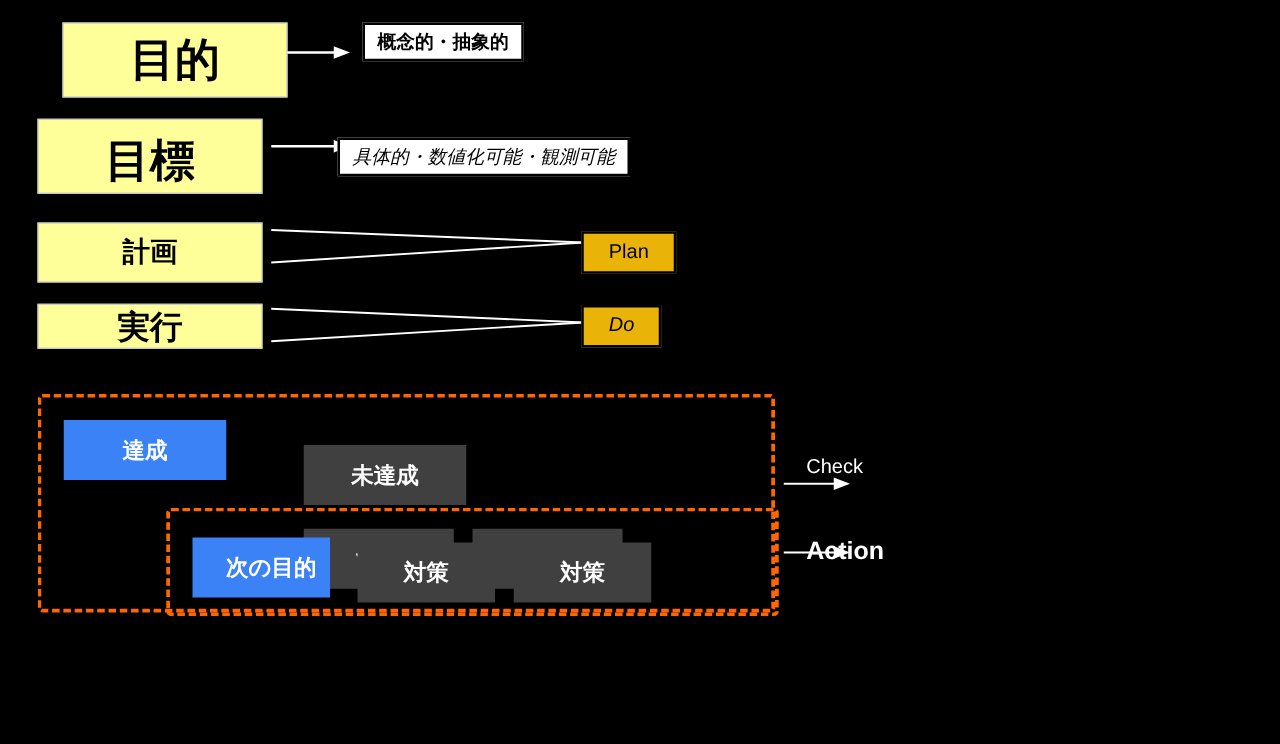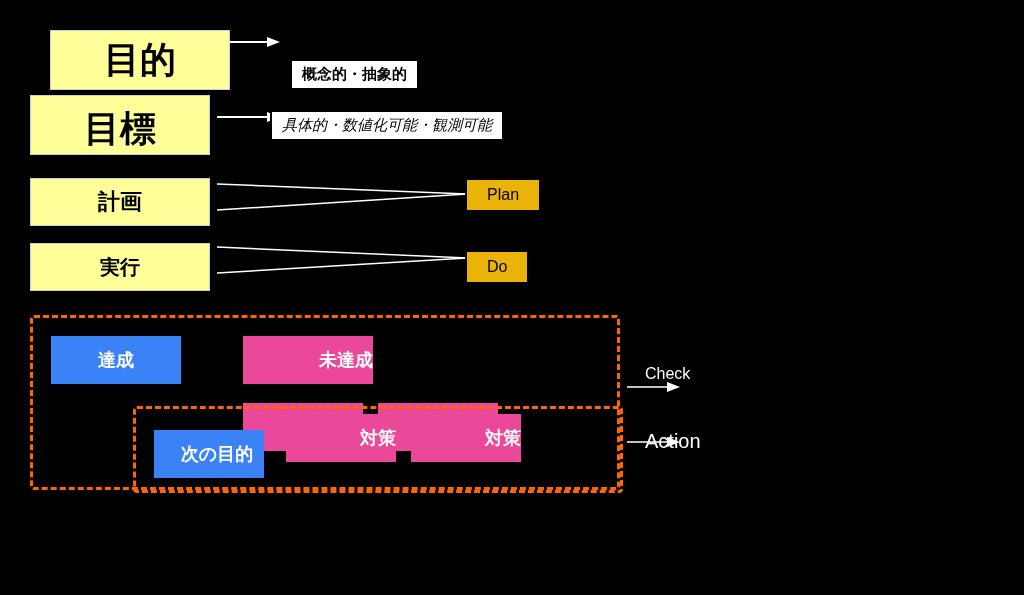--- a/index.html
+++ b/index.html
@@ -63,22 +63,22 @@
     }
 
     .box-keikaku {
       width: 180px;
       height: 48px;
       font-size: 22px;
     }
 
     .box-jikko {
       width: 180px;
-      height: 48px;
-      font-size: 20px;
+      height: 36px;
+      font-size: 26px;
     }
 
     
     .plan-do-box {
       border: 2px solid #000;
       background: #eab308;
       padding: 6px 20px;
       font-size: 16px;
       color: #000;
     }
@@ -111,27 +111,28 @@
       color: #fff;
       display: flex;
       align-items: center;
       justify-content: center;
       font-size: 18px;
       font-weight: bold;
     }
 
     
     .blue-box {
-      background: #ec4899;
+      background: #404040;
       color: #fff;
       display: flex;
       align-items: center;
-      justify-content: flex-end;
+      justify-content: center;
       font-size: 18px;
       font-weight: bold;
+      margin-top: 20px;
     }
 
     
     .box-tasssei {
       position: absolute;
       top: 18px;
       left: 18px;
       width: 130px;
       height: 48px;
     }
@@ -216,52 +217,52 @@
     <line x1="185" y1="237" x2="435" y2="248" stroke="white" stroke-width="1.5"></line>
     <line x1="185" y1="263" x2="435" y2="248" stroke="white" stroke-width="1.5"></line>
 
     <line x1="595" y1="377" x2="640" y2="377" stroke="white" stroke-width="1.5"></line>
     <polygon points="635,372 648,377 635,382" fill="white"></polygon>
 
     <line x1="595" y1="432" x2="640" y2="432" stroke="white" stroke-width="1.5"></line>
     <polygon points="635,427 648,432 635,437" fill="white"></polygon>
   </svg>
 
-  <div class="mokuteki-row" style="position:absolute; top:20px; left:0; display:flex; align-items:flex-end;padding-left:20px;">
+  <div class="mokuteki-row" style="position:absolute; top:8px; left:0; display:flex; align-items:flex-start;padding-left:20px;">
     <div class="yellow-box box-mokuteki">
       <span>目的</span>
     </div>
     <div style="margin-left:60px;font-weight:bold;">
       <div class="label-bubble">概念的・抽象的</div>
     </div>
   </div>
 
   <div style="position:absolute; top:85px; left:0; display:flex; align-items:center;">
     <div class="yellow-box box-mokuhyo">
       <span>目標</span>
     </div>
     <div style="margin-left:60px;font-style:italic;">
       <div class="label-bubble">具体的・数値化可能・観測可能</div>
     </div>
   </div>
 
-  <div style="position:absolute; top:168px; left:0; display:flex; ">
+  <div style="position:absolute; top:168px; left:0; display:flex; align-items:center;">
     <div class="yellow-box box-keikaku">
       <span>計画</span>
     </div>
     <div style="margin-left:255px;">
       <div class="plan-do-box">Plan</div>
     </div>
   </div>
 
   <div style="position:absolute; top:233px; left:0; display:flex; align-items:center;">
     <div class="yellow-box box-jikko">
       <span>実行</span>
     </div>
-    <div style="margin-left:255px;">
+    <div style="margin-left:255px;font-style:italic;">
       <div class="plan-do-box">Do</div>
     </div>
   </div>
 
   <div style="position:absolute; top:305px; left:0; width:960px; height:250px;">
 
     <div class="check-dashed-outer">
 
       <div class="red-box box-tasssei">
         <span>達成</span>
@@ -292,19 +293,19 @@
         <div class="blue-box box-taisaku2">
           <span>対策</span>
         </div>
       </div>
     </div>
 
     <div style="position:absolute; top:50px; left:615px; font-size:16px; color:#fff; font-weight:normal;">
       <span>Check</span>
     </div>
 
-    <div style="position:absolute; top:115px; left:615px; font-size:20px; color:#fff; font-weight:normal;">
+    <div style="position:absolute; top:115px; left:615px; font-size:20px; color:#fff; font-weight:bold;">
       <span>Action</span>
     </div>
 
   </div>
 
 </div>
 
 </body></html>

